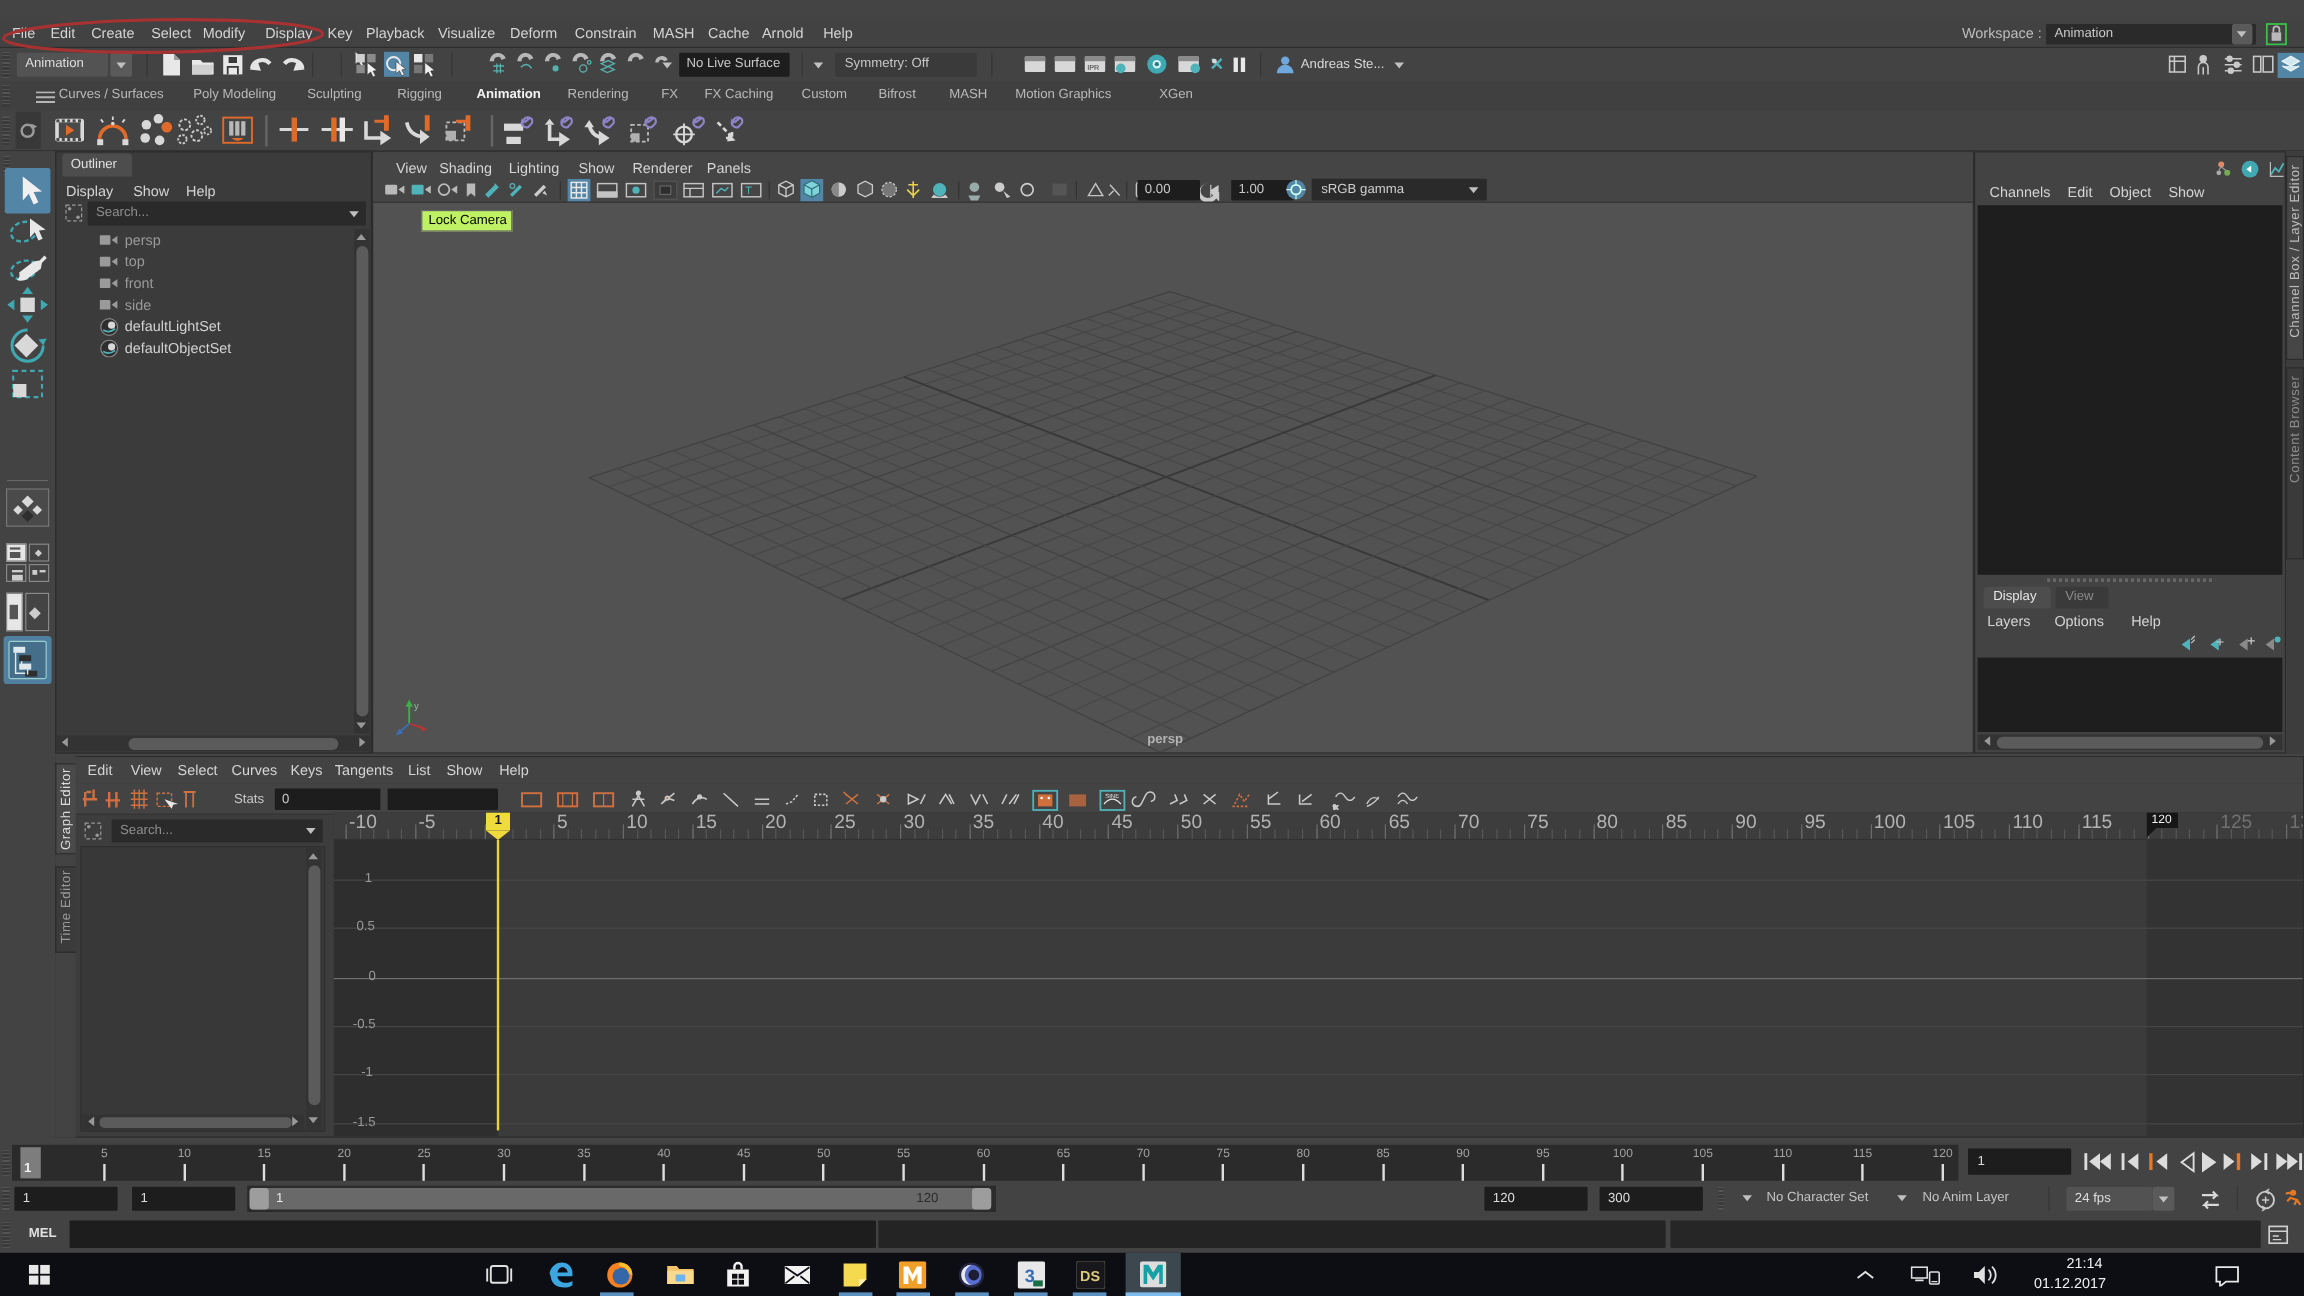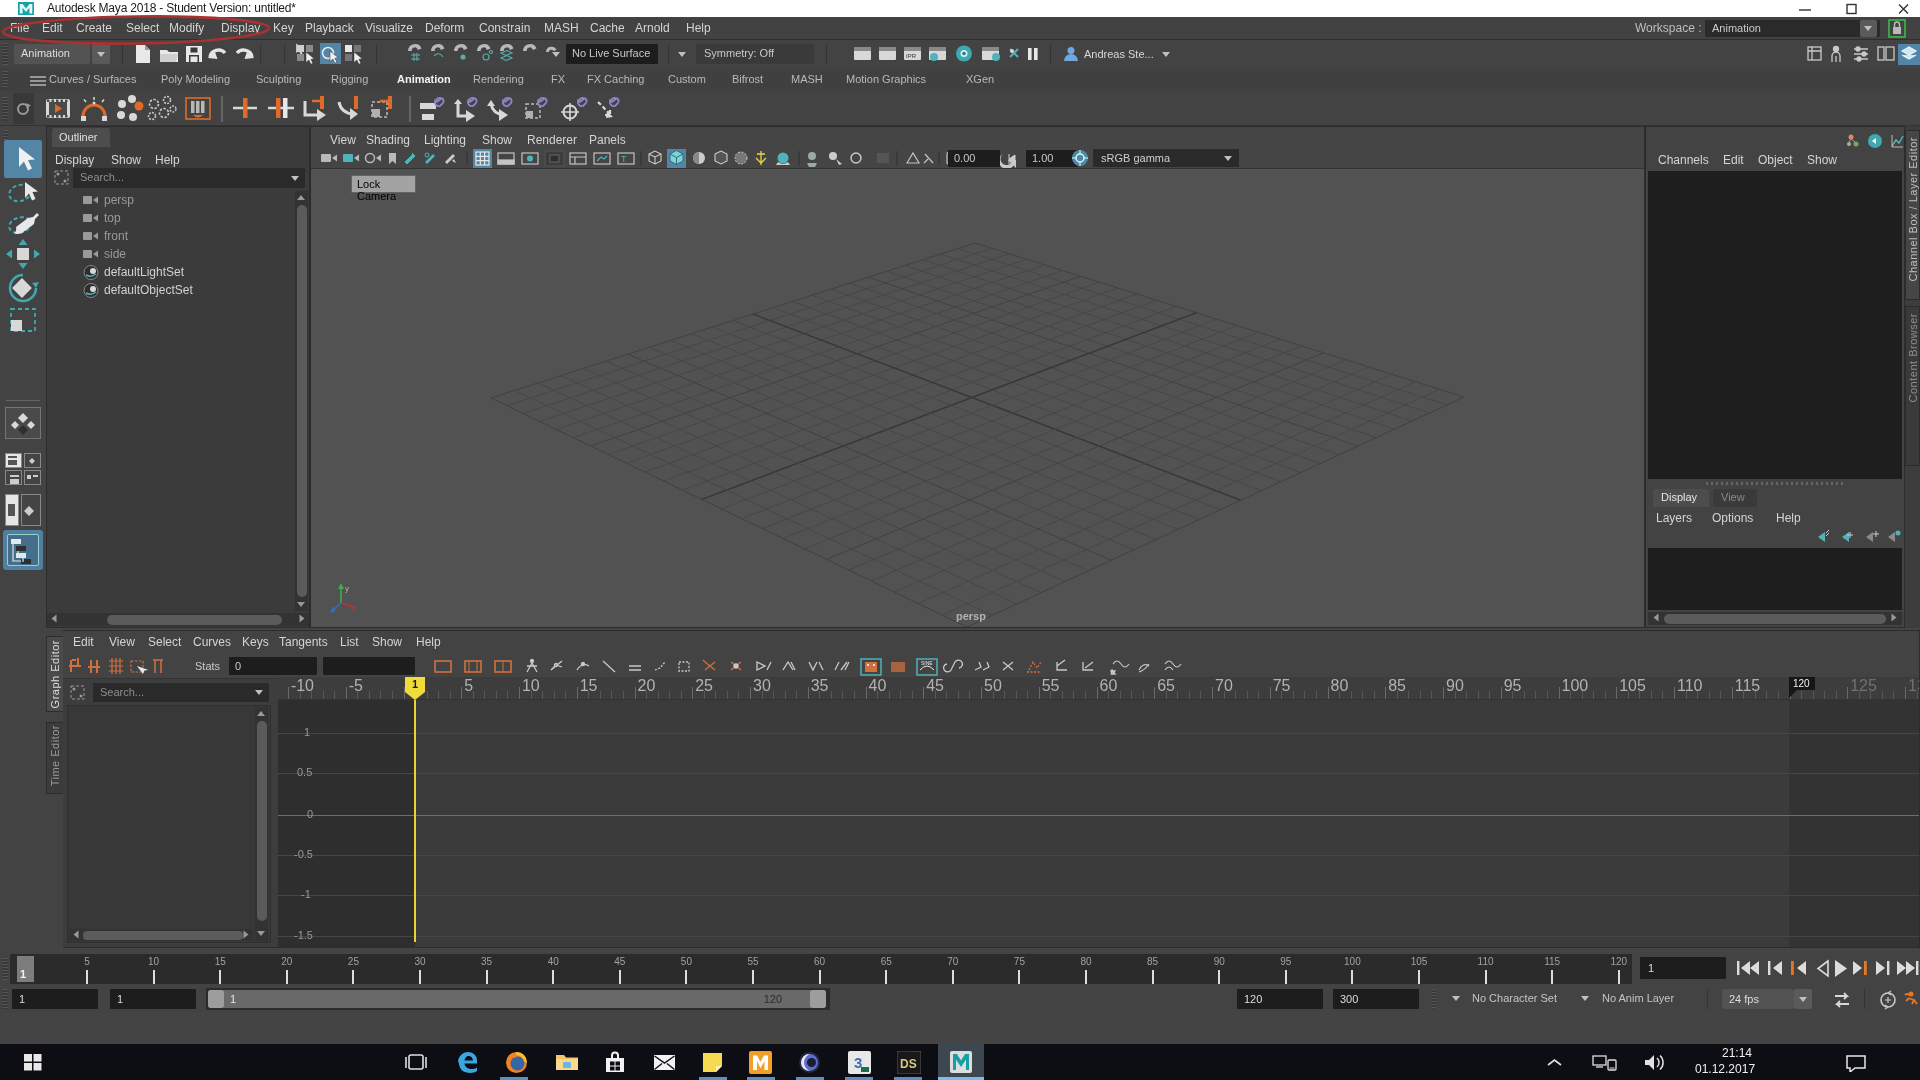--- a/index.html
+++ b/index.html
@@ -31,32 +31,20 @@
 .gtick{position:absolute;top:14px;width:1px;height:8px;background:#575757}
 .gtickM{position:absolute;top:10px;width:1px;height:12px;background:#6a6a6a}
 .glbl{position:absolute;top:0px;font-size:16px;color:#b2b2b2}
 .tlbl{position:absolute;top:2px;font-size:10px;color:#a2a2a2;transform:translateX(-50%)}
 .ttick{position:absolute;top:16px;width:2px;height:14px;background:#ddd;transform:translateX(-50%)}
 .mtxt{font-size:12px;color:#d4d4d4;position:absolute}
 .stxt{font-size:11px;color:#c4c4c4;position:absolute}
 </style></head><body>
 <div id="root">
 
-<div class="titlebar">
- <svg class="abs" style="left:18px;top:2px" width="16" height="13" viewBox="0 0 14 13" preserveAspectRatio="none">
-        <rect x="0" y="0" width="14" height="13" fill="#14a3a8"></rect>
-        <path d="M1.5 11.5 V2 L4 2 L7 6.5 L10 2 L12.5 2 V11.5 L10 11.5 L10 5.8 L7 10 L4 5.8 L4 11.5 Z" fill="#e8f6f6"></path>
-      </svg>
- <span class="abs" style="left:47px;top:1px;color:#1a1a1a;font-size:12px;letter-spacing:-0.2px">Autodesk Maya 2018 - Student Version: untitled*</span>
- <svg class="abs" style="left:1795px;top:3px" width="120" height="12" viewBox="0 0 120 12">
-  <line x1="4" y1="7" x2="16" y2="7" stroke="#333" stroke-width="1.4"></line>
-  <rect x="52" y="1.5" width="9" height="9" fill="none" stroke="#333" stroke-width="1.4"></rect>
-  <path d="M104 1.5 L113 10.5 M113 1.5 L104 10.5" stroke="#333" stroke-width="1.4"></path>
- </svg>
-</div>
 
 <div class="menubar">
  <span class="mi" style="left:10px">File</span>
  <span class="mi" style="left:42px">Edit</span>
  <span class="mi" style="left:76px">Create</span>
  <span class="mi" style="left:126px">Select</span>
  <span class="mi" style="left:169px">Modify</span>
  <span class="mi" style="left:221px">Display</span>
  <span class="mi" style="left:273px">Key</span>
  <span class="mi" style="left:305px">Playback</span>
@@ -594,21 +582,21 @@
  <svg class="abs" style="left:760px;top:22px" width="19" height="19">
         <circle cx="9" cy="9" r="8" fill="#5285a6"></circle>
         <circle cx="9" cy="9" r="4" fill="none" stroke="#cfe" stroke-width="1.5"></circle>
         <path d="M9 1 v4 M9 13 v4 M1 9 h4 M13 9 h4" stroke="#cfe"></path>
       </svg>
  <div class="fld" style="left:782px;top:22px;width:146px;height:18px;background:#2a2a2a">
         <span style="position:absolute;left:8px;top:3px;color:#cfcfcf">sRGB gamma</span>
         <div class="caret" style="right:7px;top:7px"></div>
       </div>
 
- <div class="abs" style="left:40px;top:48px;width:65px;height:18px;background:#a3a3a3;border:1px solid #646464;z-index:40">
+ <div class="abs" style="left:40px;top:48px;width:76px;height:18px;background:#bef264;border:1px solid #646464;z-index:40">
         <span style="position:absolute;left:5px;top:2px;font-size:11px;color:#000">Lock Camera</span>
       </div>
 
  <svg class="abs" style="left:-311px;top:-127px;pointer-events:none" width="1920" height="760" viewBox="0 0 1920 760">
 <line x1="975.0" y1="243.0" x2="491.0" y2="398.0" stroke="#414141" stroke-width="1"></line>
 <line x1="975.0" y1="243.0" x2="1464.0" y2="397.0" stroke="#414141" stroke-width="1"></line>
 <line x1="992.0" y1="248.3" x2="506.9" y2="405.7" stroke="#474747" stroke-width="1"></line>
 <line x1="957.8" y1="248.5" x2="1447.0" y2="404.9" stroke="#474747" stroke-width="1"></line>
 <line x1="1009.2" y1="253.8" x2="523.1" y2="413.4" stroke="#474747" stroke-width="1"></line>
 <line x1="940.4" y1="254.1" x2="1429.7" y2="412.9" stroke="#474747" stroke-width="1"></line>
@@ -1182,20 +1170,31 @@
  <div class="vsep" style="left:1864px;top:3px;height:20px"></div>
  <svg class="abs" style="left:1878px;top:3px" width="44" height="22" viewBox="0 0 44 22">
   <circle cx="10" cy="11" r="7" fill="none" stroke="#c9c9c9" stroke-width="1.6"></circle>
         <path d="M10 4 l3 -2 m-3 2 l3 2 M10 18 l-3 2 m3 -2 l-3 -2" stroke="#c9c9c9" stroke-width="1.2" fill="none"></path>
         <path d="M7 11 h6 m-3 -3 v6" stroke="#c9c9c9" stroke-width="1.2"></path>
   <circle cx="33" cy="5" r="2.5" fill="#e87722"></circle>
         <path d="M30 9 l6 2 -2 4 m2 -4 l3 4 m-8 -6 l-3 3 m4 -6 q-3 -2 -5 0" stroke="#e87722" stroke-width="1.8" fill="none"></path>
  </svg>
 </div>
 
+<div class="cmdline">
+ <div class="grip" style="left:2px;top:5px;height:22px"></div>
+ <span class="abs" style="left:24px;top:9px;font-size:11px;color:#e0e0e0;font-weight:bold">MEL</span>
+ <div class="fld" style="left:58px;top:4px;width:672px;height:23px"></div>
+ <div class="fld" style="left:732px;top:4px;width:656px;height:23px;background:#242424"></div>
+ <div class="fld" style="left:1392px;top:4px;width:492px;height:23px;background:#262626"></div>
+ <svg class="abs" style="left:1890px;top:6px" width="20" height="20" viewBox="0 0 20 20">
+        <rect x="1" y="3" width="15" height="14" fill="none" stroke="#d0d0d0" stroke-width="1.4"></rect>
+        <path d="M1 7 h15 M4 11 h5 M4 14 h7" stroke="#d0d0d0" stroke-width="1.2"></path>
+      </svg>
+</div>
 <div class="taskbar">
  <svg class="abs" style="left:24px;top:10px" width="18" height="17" viewBox="0 0 18 17">
         <g fill="#e8e8e8">
           <rect x="0" y="0" width="8" height="7.5"></rect>
           <rect x="9.5" y="0" width="8" height="7.5"></rect>
           <rect x="0" y="9" width="8" height="7.5"></rect>
           <rect x="9.5" y="9" width="8" height="7.5"></rect>
         </g>
       </svg>
  <svg class="abs" style="left:404px;top:9px" width="24" height="19" viewBox="0 0 24 19">

